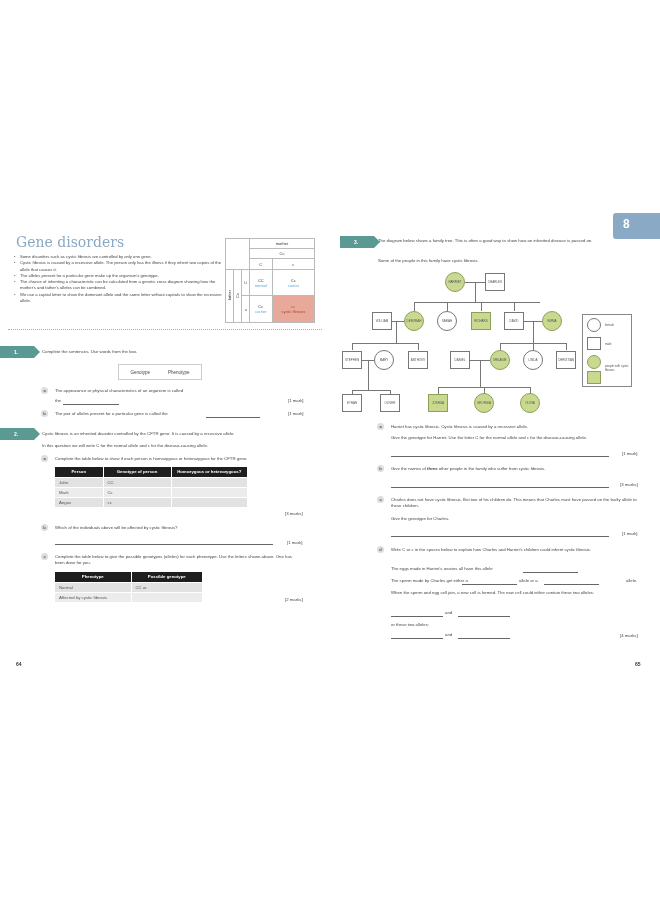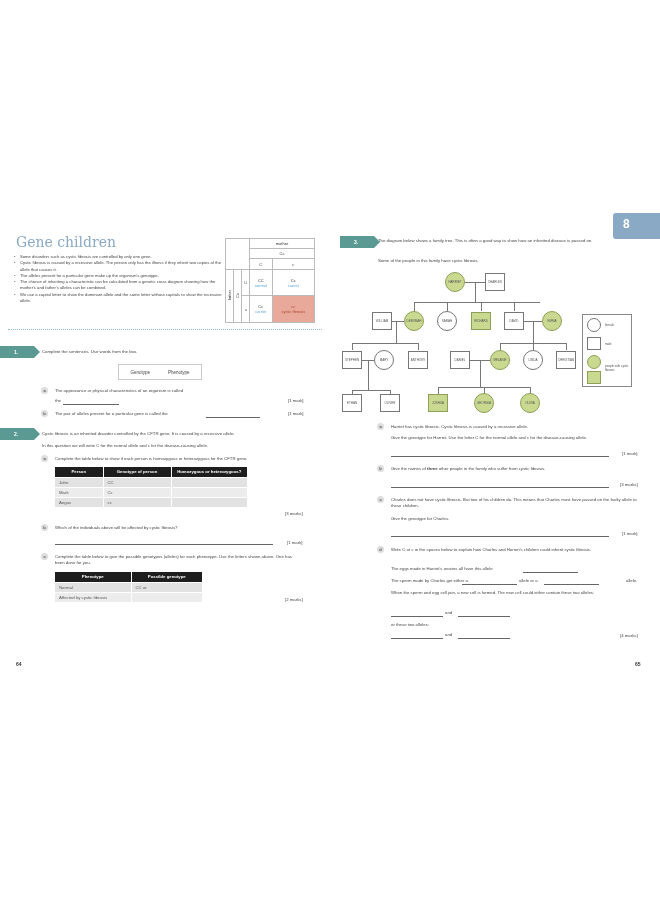--- a/index.html
+++ b/index.html
@@ -39,21 +39,21 @@
   .node.cf { background: #c9d98f; border-color: #8e9f59; }
   .edge { position: absolute; background: #777; }
   .legend { position: absolute; border: 0.8px solid #888; font-size: 3px; color: #555; }
 </style>
 </head>
 <body>
 
 <div class="spread">
 
   <div class="page page-left">
-    <div class="abs title">Gene children</div>
+    <div class="abs title">Gene disorders</div>
     <ul class="abs bullets">
       <li>Some disorders such as cystic fibrosis are controlled by only one gene.</li>
       <li>Cystic fibrosis is caused by a recessive allele. The person only has the illness if they inherit two copies of the allele that causes it.</li>
       <li>The alleles present for a particular gene make up the organism's genotype.</li>
       <li>The chance of inheriting a characteristic can be calculated from a genetic cross diagram showing how the mother's and father's alleles can be combined.</li>
       <li>We use a capital letter to show the dominant allele and the same letter without capitals to show the recessive allele.</li>
     </ul>
 
     <table class="abs punnett">
       <tbody>

